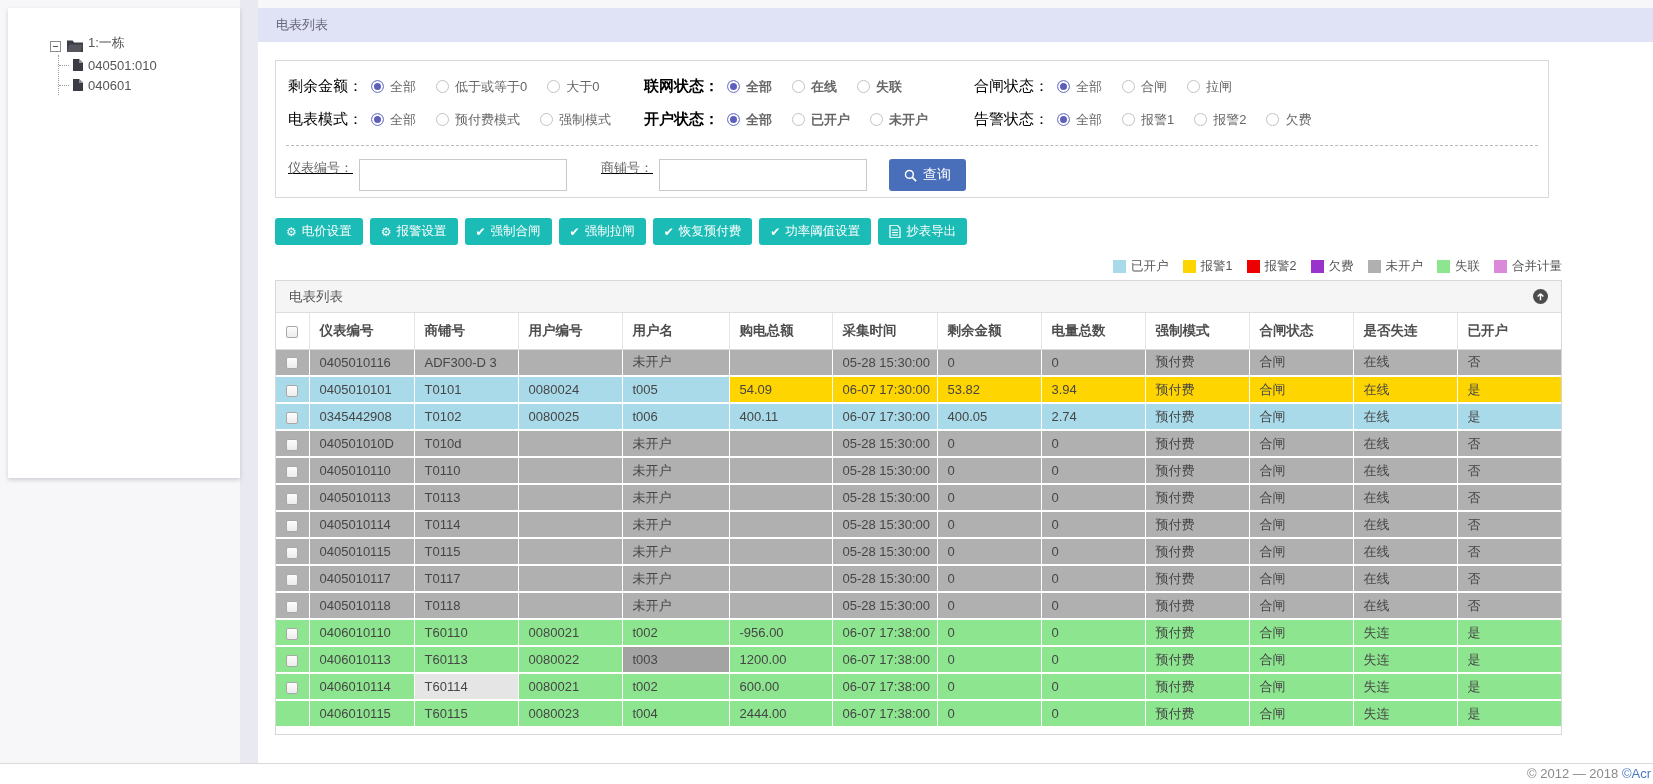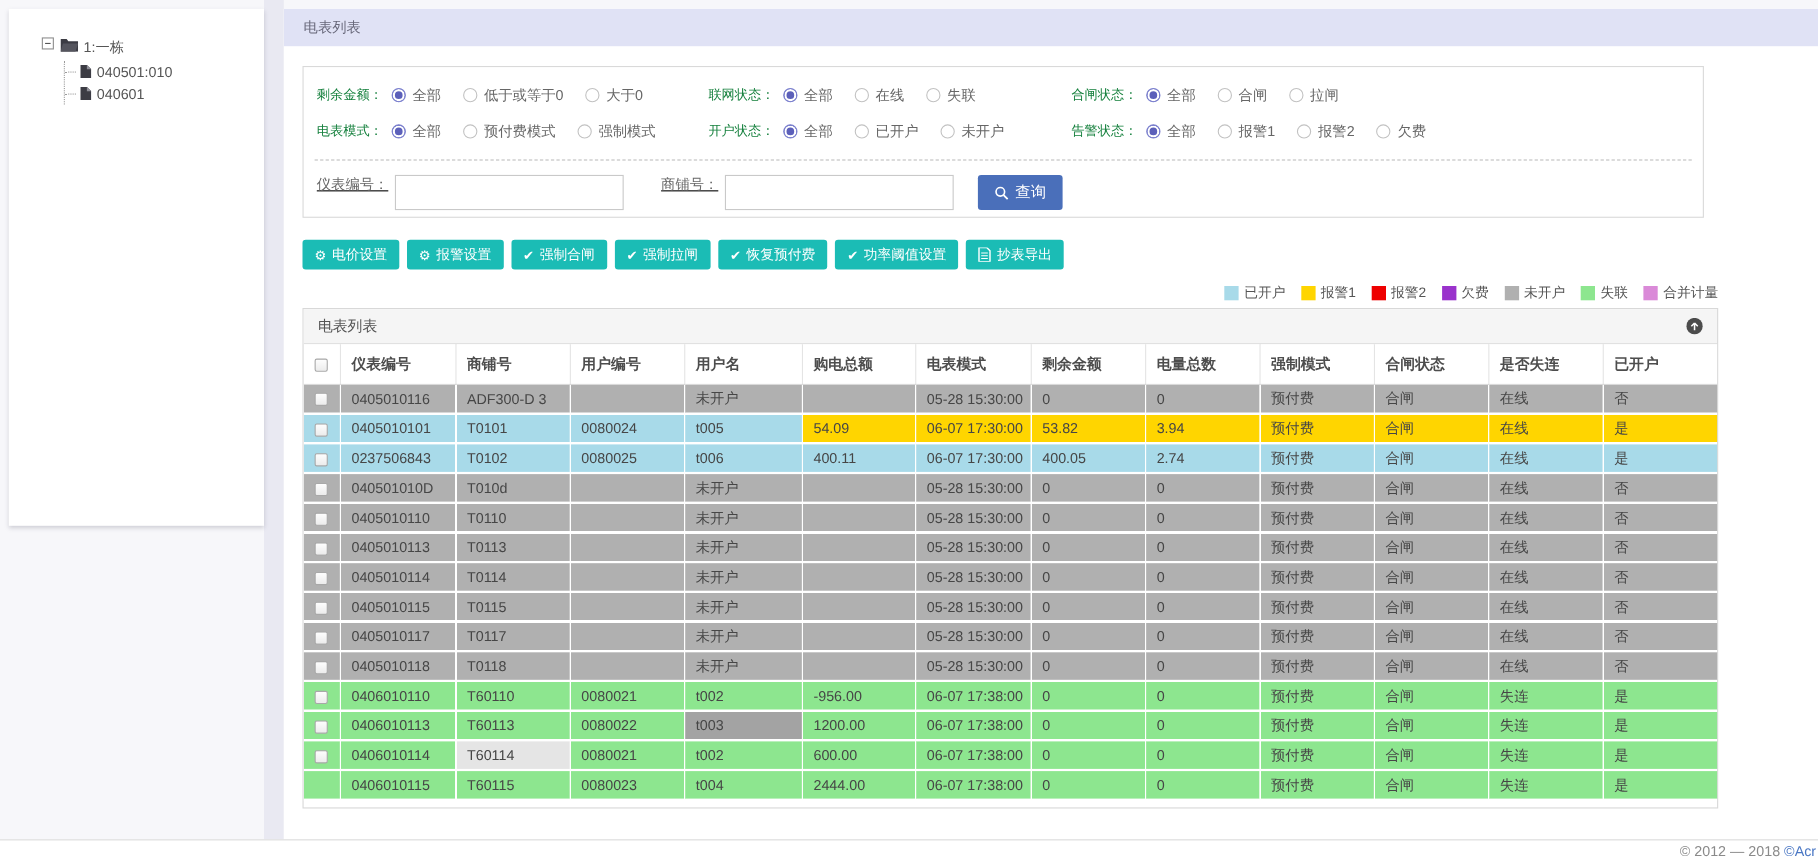--- a/index.html
+++ b/index.html
@@ -10,38 +10,38 @@
     font-family:"Liberation Sans","DejaVu Sans",sans-serif;
     -webkit-font-smoothing:antialiased;
   }
   
   #gap-band { position:absolute; left:240px; top:0; width:18px; height:763px; background:#e9e9f2; }
   
   #sidebar { position:absolute; left:8px; top:8px; width:232px; }
   .side-header { height:34px; line-height:34px; background:#e0e2f5; color:#6a6a79; font-size:13px; padding-left:12px; }
   .side-body { height:470px; background:#fff; box-shadow:0 2px 4px rgba(100,100,120,.28); }
   .tree { padding:26px 0 0 30px; }
-  .tree-root { display:flex; align-items:flex-start; }
+  .tree-root { display:flex; align-items:flex-end;margin-left:12px; }
   .expand-box { width:11px; height:11px; border:1px solid #8d8d8d; background:#fff; position:relative; flex:none; margin-right:6px; cursor:pointer; }
   .expand-box::after { content:""; position:absolute; left:2px; right:2px; top:4px; border-top:1px solid #555; }
   .tree-label { font-size:13px; color:#555; margin-left:5px; cursor:pointer; }
   .tree-children { margin:3px 0 0 20px; border-left:1px dotted #9a9a9a; }
   .tree-child { display:flex; align-items:center; height:20px; cursor:pointer; }
   .t-stub { width:10px; border-top:1px dotted #9a9a9a; margin-right:4px; flex:none; }
   .file-ic { flex:none; }
   
   #main { position:absolute; left:258px; top:8px; width:1395px; height:755px; background:#fff; overflow:hidden; }
   .main-header { height:34px; line-height:34px; background:#e0e2f5; color:#68687a; font-size:13px; padding-left:18px; }
   
   .filter-box { margin:18px 0 0 17px; width:1274px; height:138px; border:1px solid #d9d9d9; background:#fff; }
   .f-row { display:flex; align-items:center; height:27px; margin-top:12px; padding-left:12px; }
   .f-row + .f-row { margin-top:6px; }
-  .f-g1 { width:356px; } .f-g2 { width:330px; }
+  .f-g1 { width:356px; } .f-g2 { width:330px;font-weight:bold; }
   .f-group { display:flex; align-items:center; }
-  .f-label { font-size:12px; color:#15803d; margin-right:8px; white-space:nowrap; }
+  .f-label { font-size:15px; color:#000000; margin-right:8px; white-space:nowrap; }
   .f-opt { display:flex; align-items:center; margin-right:20px; cursor:pointer; font-size:13px; color:#666; white-space:nowrap; }
   .radio { width:13px; height:13px; border:1px solid #c2c2c2; border-radius:50%; background:#fff; display:inline-block; margin-right:6px; flex:none; }
   .radio.sel { border:1px solid #7d82cf; background:#5c60ba; box-shadow:inset 0 0 0 2px #fff; }
   .dashed-div { border:none; border-top:1px dashed #b8b8b8; margin:12px 10px 0 10px; }
   .search-row { display:flex; align-items:center; margin-top:13px; padding-left:12px; }
   .s-label { font-size:13px; color:#666; margin-right:6px; white-space:nowrap; }
   .s-input { width:208px; height:32px; border:1px solid #c9c9c9; background:#fff; outline:none; padding:0 8px; font-size:13px; color:#444; }
   .s-input + .s-label { margin-left:34px; }
   .query-btn { margin-left:22px; height:32px; padding:0 15px; background:#4a6fba; border:none; border-radius:3px; color:#fff; font-size:14px; display:flex; align-items:center; gap:6px; cursor:pointer; }
   
@@ -319,21 +319,21 @@
           <col style="width:106px">
         </colgroup>
       <thead>
           <tr>
             <th class="th-cb"><input type="checkbox" style=""></th>
             <th>仪表编号</th>
             <th>商铺号</th>
             <th>用户编号</th>
             <th>用户名</th>
             <th>购电总额</th>
-            <th>电表模式</th>
+            <th>采集时间</th>
             <th>剩余金额</th>
             <th>电量总数</th>
             <th>强制模式</th>
             <th>合闸状态</th>
             <th>是否失连</th>
             <th>已开户</th>
           </tr>
         </thead>
       <tbody>
           <tr>
@@ -361,21 +361,21 @@
             <td style="background:#ffd500">06-07 17:30:00</td>
             <td style="background:#ffd500">53.82</td>
             <td style="background:#ffd500">3.94</td>
             <td style="background:#ffd500">预付费</td>
             <td style="background:#ffd500">合闸</td>
             <td style="background:#ffd500">在线</td>
             <td style="background:#ffd500">是</td>
           </tr>
           <tr>
       <td class="td-cb" style="background:#a8dae9"><input type="checkbox" style=""></td>
-            <td style="background:#a8dae9">0237506843</td>
+            <td style="background:#a8dae9">0345442908</td>
             <td style="background:#a8dae9">T0102</td>
             <td style="background:#a8dae9">0080025</td>
             <td style="background:#a8dae9">t006</td>
             <td style="background:#a8dae9">400.11</td>
             <td style="background:#a8dae9">06-07 17:30:00</td>
             <td style="background:#a8dae9">400.05</td>
             <td style="background:#a8dae9">2.74</td>
             <td style="background:#a8dae9">预付费</td>
             <td style="background:#a8dae9">合闸</td>
             <td style="background:#a8dae9">在线</td>

